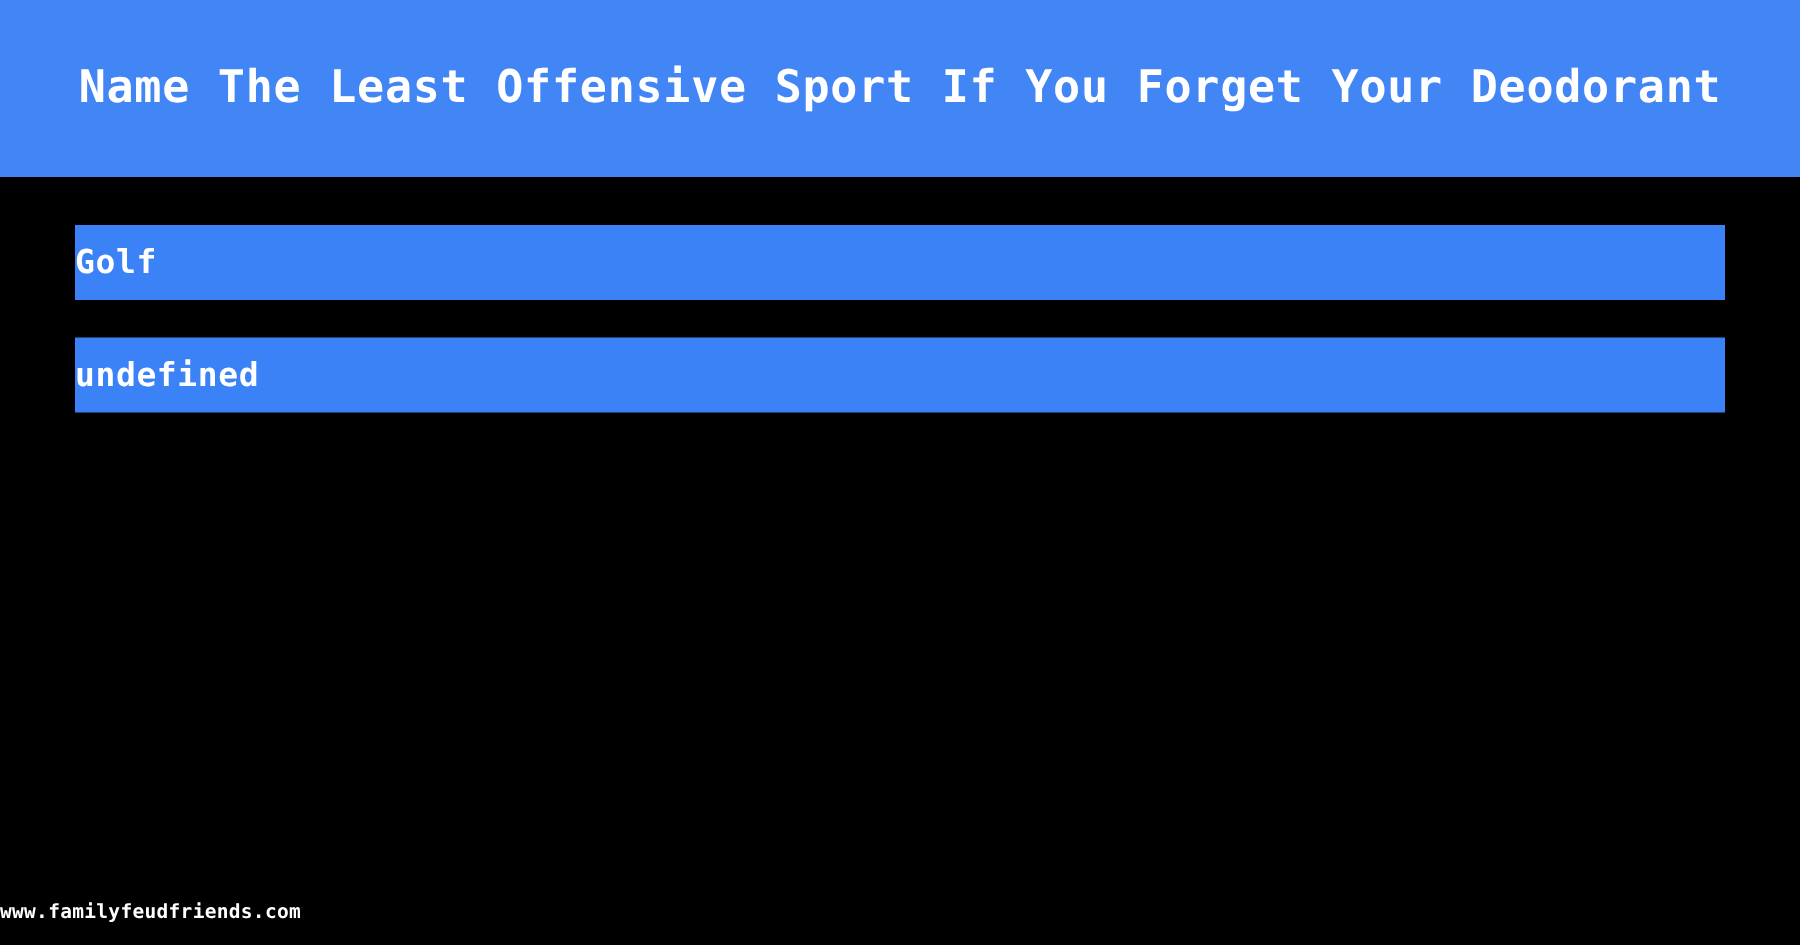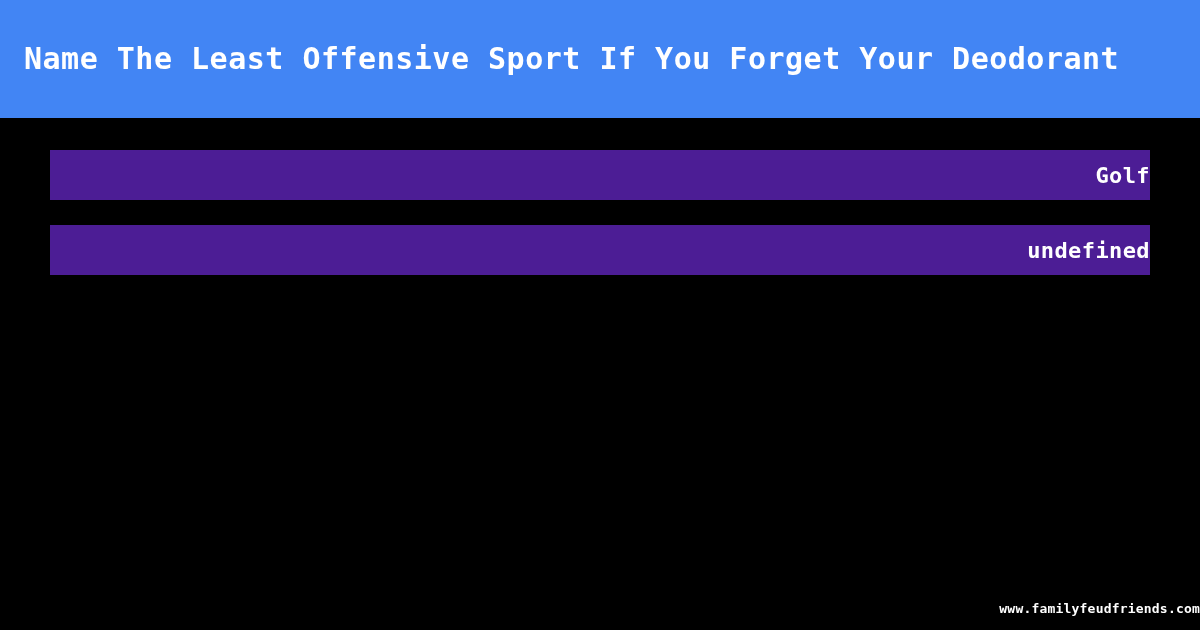--- a/index.html
+++ b/index.html
@@ -25,21 +25,21 @@
   
   .header {
     position: absolute;
     left: 0;
     top: 0;
     width: 1200px;
     height: 118px;
     background: #4285f4;
     display: flex;
     align-items: center;
-    justify-content: flex-start;
+    justify-content: center;
     box-sizing: border-box;
     padding: 0 24px;
   }
   .header-title {
     color: #ffffff;
     font-family: "DejaVu Sans Mono", "Liberation Mono", monospace;
     font-size: 30px;
     font-weight: bold;
     letter-spacing: 0.5px;
     line-height: 1.15;
@@ -50,25 +50,25 @@
   
   .answers {
     position: absolute;
     left: 50px;
     top: 150px;
     width: 1100px;
   }
   .answer-bar {
     width: 1100px;
     height: 50px;
-    background: #4c1d95;
+    background: #3b82f6;
     margin-bottom: 25px;
     display: flex;
     align-items: center;
-    justify-content: flex-end;
+    justify-content: flex-start;
     box-sizing: border-box;
   }
   .answer-bar:last-child {
     margin-bottom: 16px;
   }
   .answer-text {
     color: #ffffff;
     font-family: "DejaVu Sans Mono", "Liberation Mono", monospace;
     font-size: 22px;
     font-weight: bold;
@@ -79,21 +79,21 @@
 
   
   .footer {
     position: absolute;
     left: 0;
     top: 598px;
     width: 1200px;
     height: 20px;
     display: flex;
     align-items: center;
-    justify-content: flex-end;
+    justify-content: flex-start;
   }
   .footer-url {
     color: #ffffff;
     font-family: "DejaVu Sans Mono", "Liberation Mono", monospace;
     font-size: 13px;
     font-weight: bold;
     letter-spacing: 0.2px;
     text-align: center;
     white-space: nowrap;
   }

